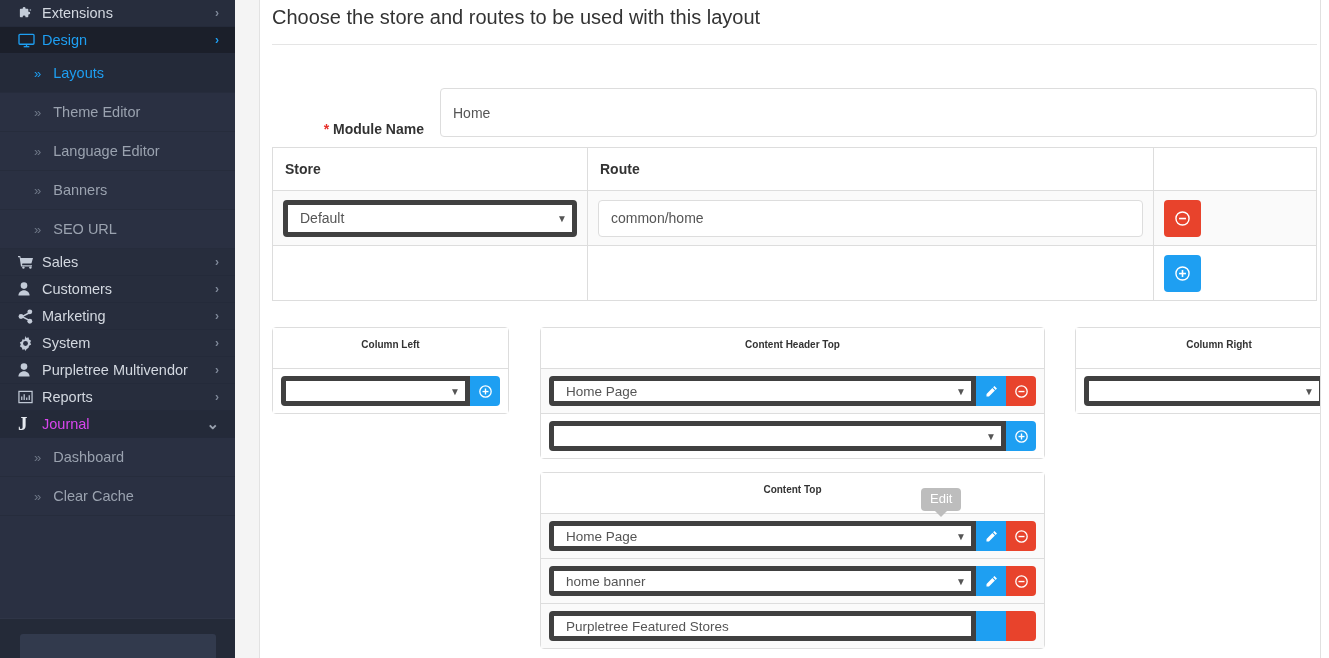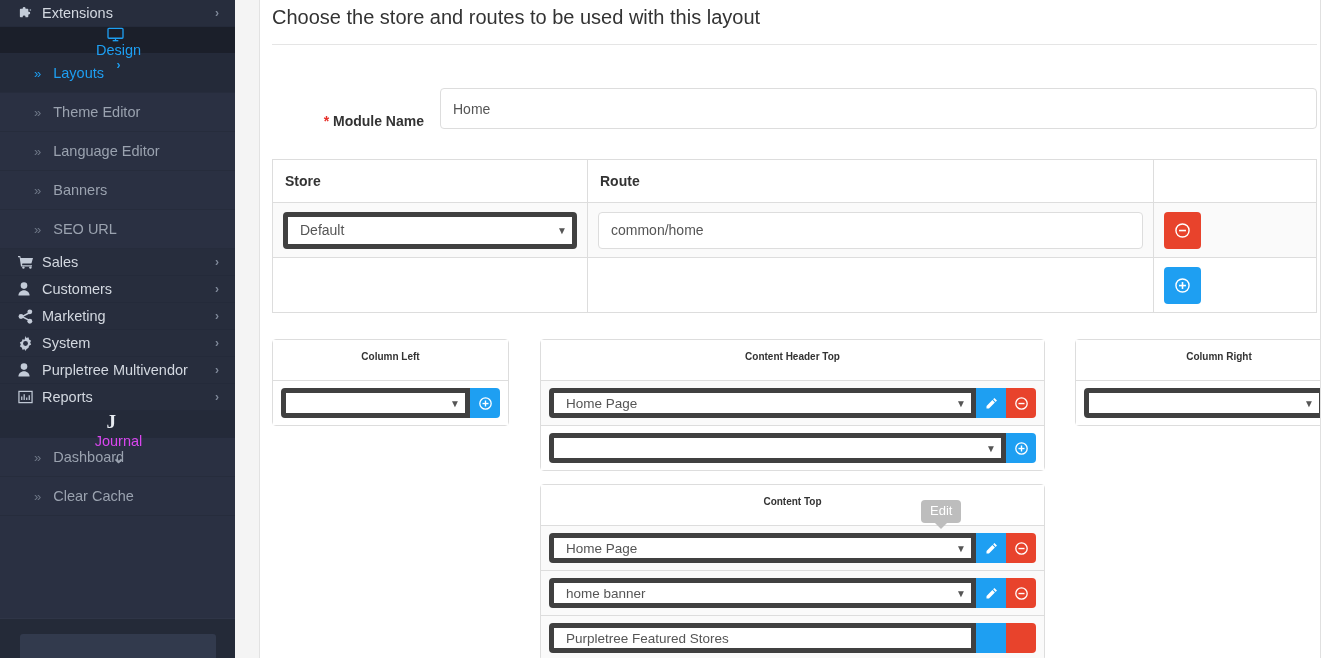--- a/index.html
+++ b/index.html
@@ -29,21 +29,21 @@
     height: 27px;
     padding: 0 16px 0 18px;
     color: #b8c0cc;
     font-size: 14.5px;
     position: relative;
     border-bottom: 1px solid #242a3a;
     background: #2a3042;
     cursor: pointer;
   }
   .nav-row.top-level { background: #272d3d; }
-  .nav-row.active-parent { background: #1b1f2a; flex-direction: column; }
+  .nav-row.active-parent { background: #1b1f2a; }
   .nav-row.active-parent .nav-label,
   .nav-row.active-parent .nav-ico,
   .nav-row.active-parent .nav-caret { color: #1e9ff2; }
   .nav-ico {
     width: 24px; min-width: 24px;
     display: inline-flex; align-items: center; justify-content: flex-start;
     color: #c3cbd8;
     font-size: 15px;
   }
   .nav-ico svg { display: block; }
@@ -120,37 +120,37 @@
     min-width: 168px;
     text-align: right;
     padding-right: 16px;
     font-weight: bold;
     font-size: 14px;
     color: #333;
   }
   .req { color: #e7302a; font-weight: bold; }
   .form-control {
     flex: 1;
-    height: 41px;
+    height: 49px;
     border: 1px solid #ddd;
     border-radius: 4px;
     padding: 6px 12px;
     font-size: 14px;
     color: #555;
     background: #fff;
     outline: none;
     font-family: "Liberation Sans", sans-serif;
   }
   .form-control::placeholder { color: #888; }
 
   
   table.layout-table {
     width: 100%;
     border-collapse: collapse;
-    margin-top: 30px;
+    margin-top: 10px;
     background: #7f1d1d;
     table-layout: fixed;
   }
   table.layout-table th {
     border: 1px solid #ddd;
     padding: 11px 12px;
     text-align: left;
     font-size: 14px;
     font-weight: bold;
     color: #333;

